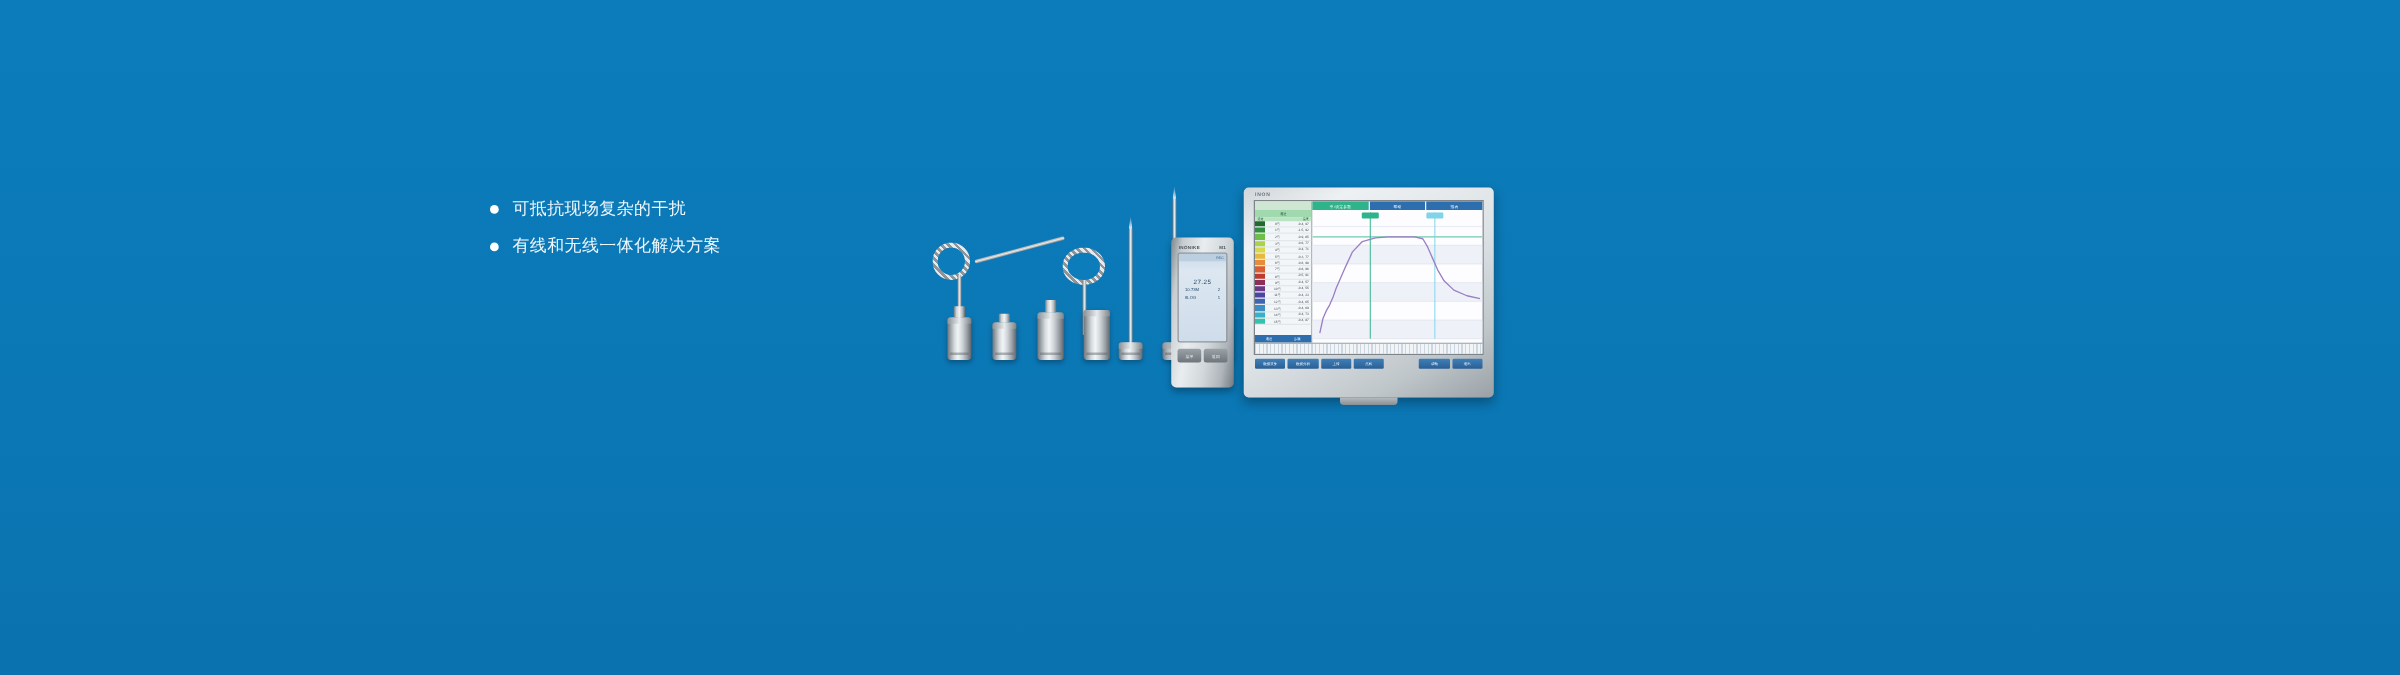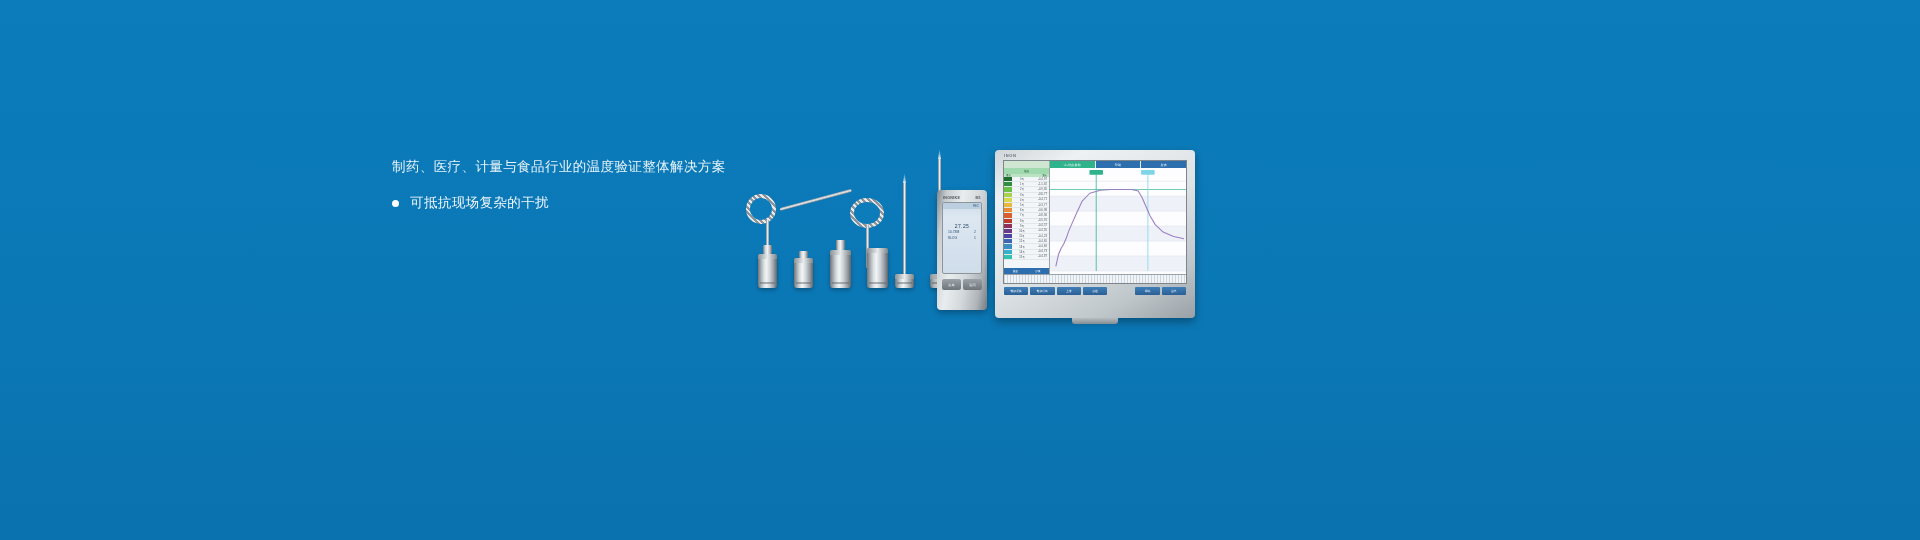--- a/index.html
+++ b/index.html
@@ -214,25 +214,28 @@
     background:linear-gradient(180deg,#b6bdc2,#868e94);
     border-radius:0 0 3px 3px;
   }
 </style>
 </head>
 <body>
 
 <div id="banner">
 
   <div id="copy">
-    <div id="subtitle">制药、医疗、计量与食品行业的温度验证整体解决方案</div>
     <div id="bullets">
       <div class="bullet">
         <span class="dot"></span>
         <span class="btext">可抵抗现场复杂的干扰</span>
+      </div>
+      <div class="bullet">
+        <span class="dot"></span>
+        <span class="btext">有线和无线一体化解决方案</span>
       </div>
     </div>
   </div>
 
   <div id="photo">
 
     <div class="wire" style="left:60px; top:88px; width:74px; transform:rotate(-15deg); transform-origin:left center;"></div>
     <div class="coil" style="left:26px; top:74px; width:30px; height:30px;"></div>
     <div class="coil" style="left:130px; top:78px; width:34px; height:30px;"></div>
     <div class="stem" style="left:46px; top:100px; height:52px;"></div>

